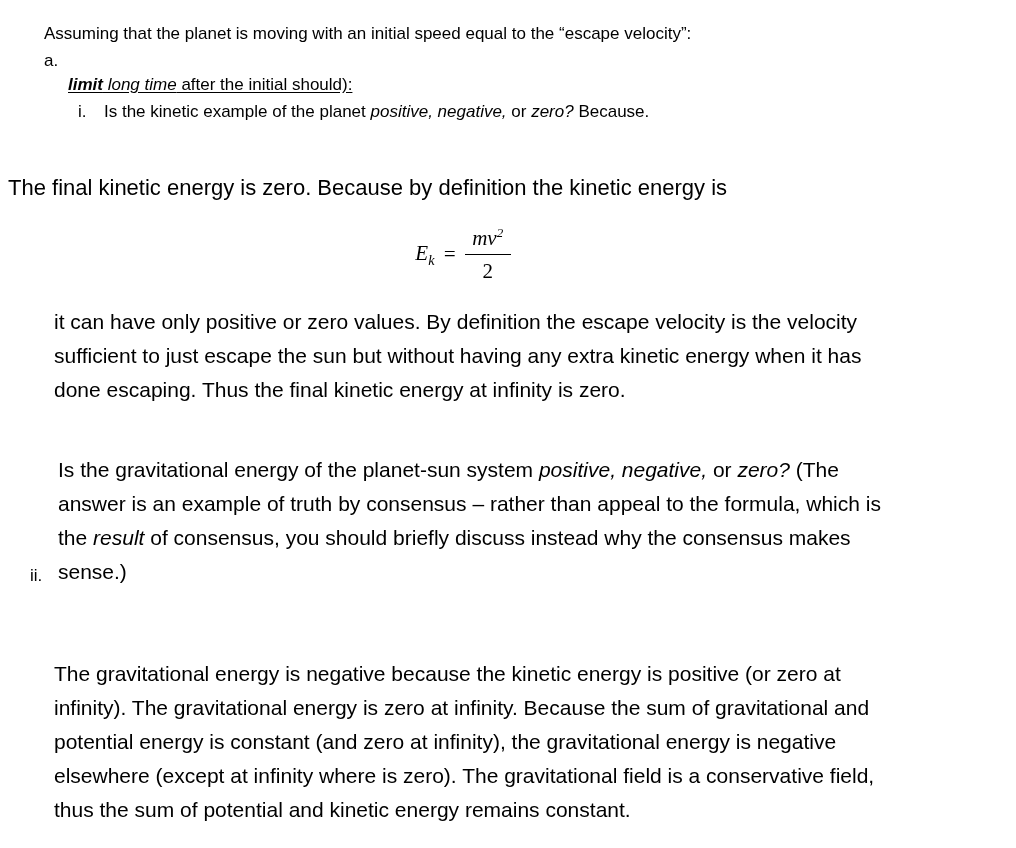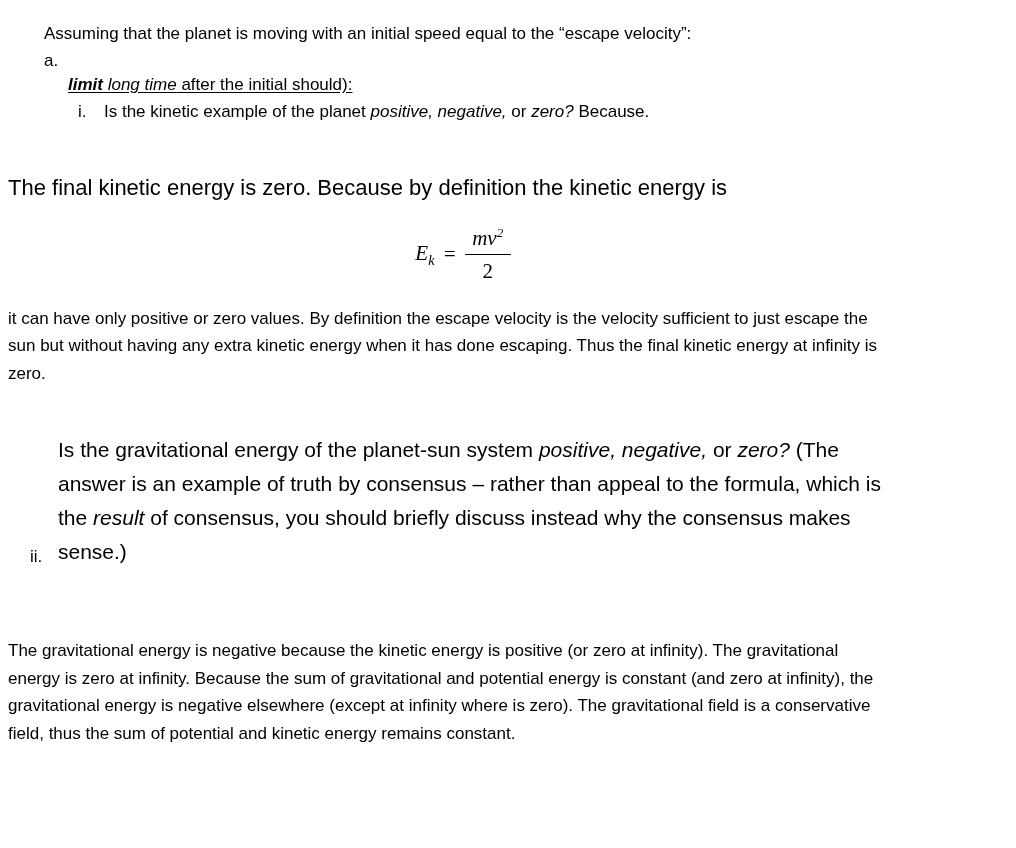--- a/index.html
+++ b/index.html
@@ -137,23 +137,24 @@
     flex: 0 0 28px;
     font-size: 17px;
   }
   .list-ii .body {
     flex: 1 1 auto;
     font-size: 21px;
     line-height: 1.62;
     max-width: 940px;
   }
   .answer-block {
-    font-size: 17px;
+    font-size: 21px;
     line-height: 1.62;
     max-width: 1000px;
+    margin-left: 46px;
   }
 </style>
 </head>
 <body>
 
 <div class="page">
 
   <div class="prompt-intro">Assuming that the planet is moving with an initial speed equal to the “escape velocity”:</div>
 
   <div class="list-a">

